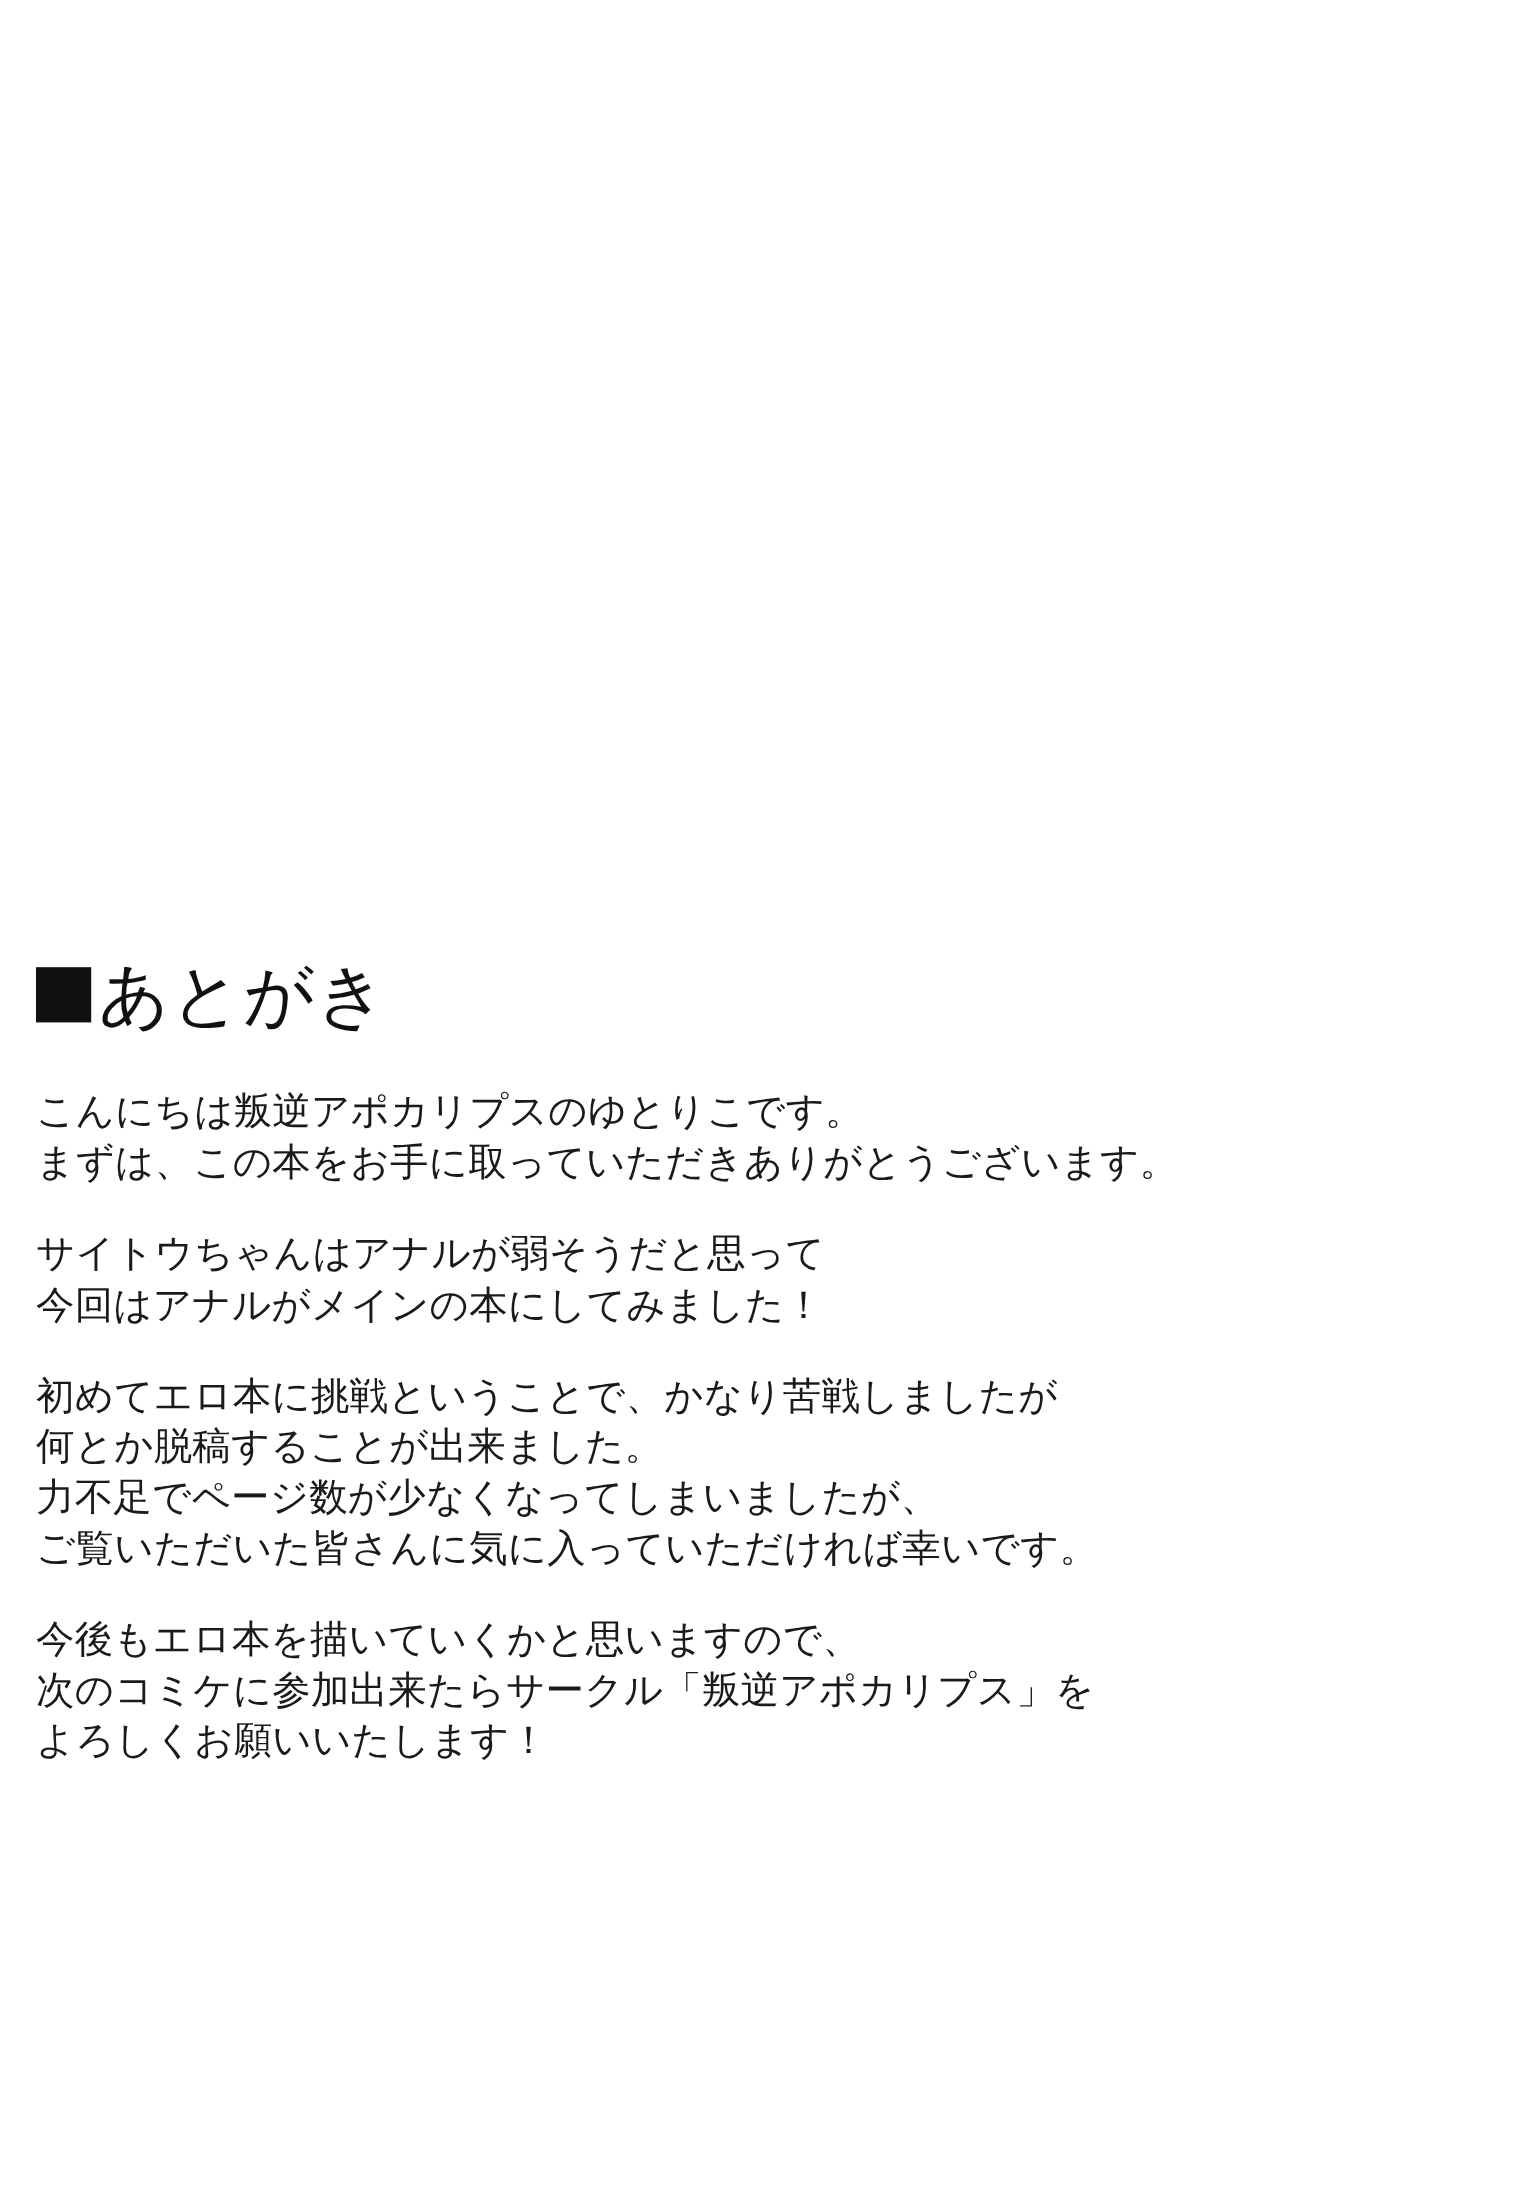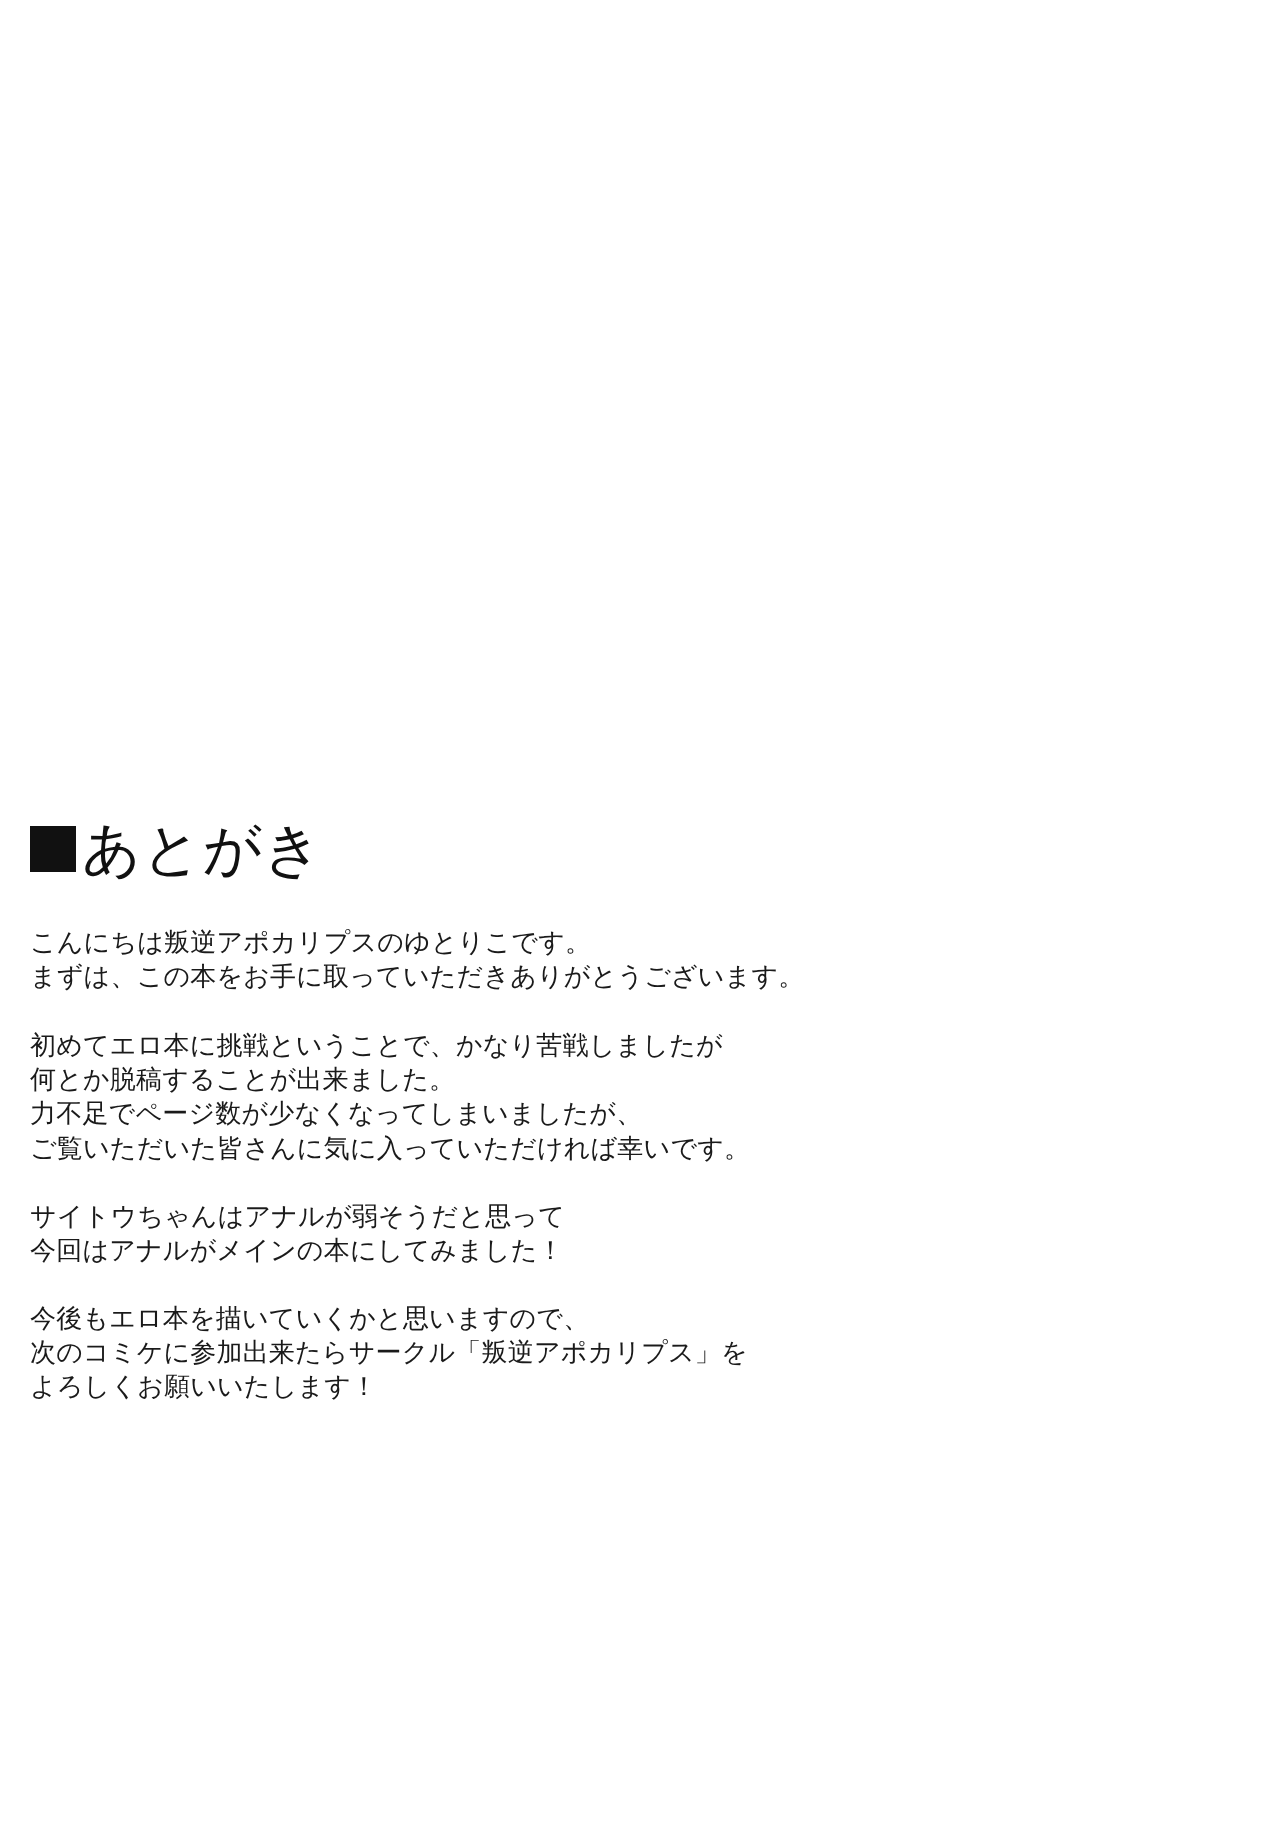--- a/index.html
+++ b/index.html
@@ -13,21 +13,20 @@
     position: relative;
     font-family: "DejaVu Sans", "Liberation Sans", sans-serif;
     color: #1a1a1a;
     overflow: hidden;
   }
 
   .page {
     position: absolute;
     inset: 0;
     background: #ffffff;
-    margin-top: 20px;
   }
 
   
   .afterword-heading {
     position: absolute;
     left: 30px;
     top: 800px;
     display: flex;
     align-items: center;
     gap: 6px;
@@ -48,21 +47,21 @@
   }
 
   
   .afterword-body {
     position: absolute;
     left: 30px;
     top: 905px;
     width: 1100px;
   }
   .para {
-    font-size: 26px;
+    font-size: 32px;
     line-height: 1.32;
     letter-spacing: 0.2px;
     color: #1a1a1a;
     margin: 0 0 34px 0;
     white-space: pre-wrap;
   }
   .para:last-child {
     margin-bottom: 0;
     font-family: Liberation Serif, serif;
   }
@@ -73,24 +72,24 @@
 <div class="page">
 
   <div class="afterword-heading">
     <div class="heading-bullet"></div>
     <div class="heading-text">あとがき</div>
   </div>
 
   <div class="afterword-body">
     <p class="para">こんにちは叛逆アポカリプスのゆとりこです。
 まずは、この本をお手に取っていただきありがとうございます。</p>
+    <p class="para">サイトウちゃんはアナルが弱そうだと思って
+今回はアナルがメインの本にしてみました！</p>
     <p class="para">初めてエロ本に挑戦ということで、かなり苦戦しましたが
 何とか脱稿することが出来ました。
 力不足でページ数が少なくなってしまいましたが、
 ご覧いただいた皆さんに気に入っていただければ幸いです。</p>
-    <p class="para">サイトウちゃんはアナルが弱そうだと思って
-今回はアナルがメインの本にしてみました！</p>
     <p class="para">今後もエロ本を描いていくかと思いますので、
 次のコミケに参加出来たらサークル「叛逆アポカリプス」を
 よろしくお願いいたします！</p>
   </div>
 
 </div>
 
 </body></html>

